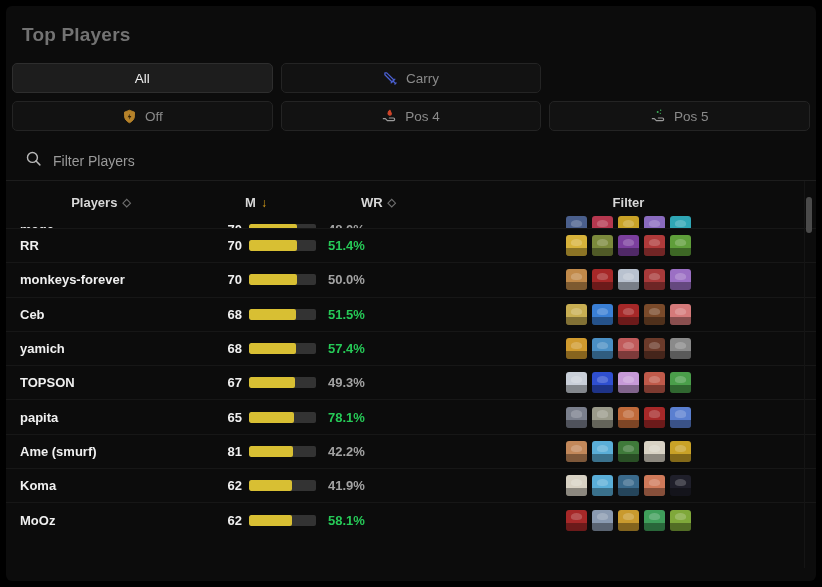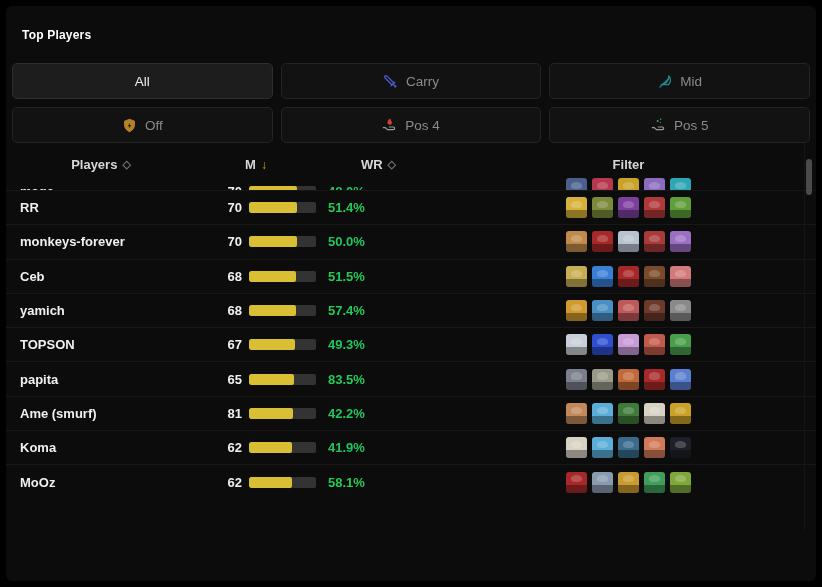--- a/index.html
+++ b/index.html
@@ -28,35 +28,35 @@
   }
   
   .panel-header {
     height: 57px;
     display: flex;
     align-items: center;
     padding: 0 16px;
     box-sizing: border-box;
   }
   .panel-title {
-    color: #ffffff;
-    font-size: 12px;
+    color: #737373;
+    font-size: 19px;
     font-weight: bold;
     letter-spacing: .2px;
   }
   
   .tabs {
     display: grid;
     grid-template-columns: 1fr 1fr 1fr;
     gap: 8px;
     padding: 0 6px;
     box-sizing: border-box;
   }
   .tab {
-    height: 36px;
+    height: 30px;
     background: #121212;
     border: 1px solid #242424;
     border-radius: 5px;
     display: flex;
     align-items: center;
     justify-content: center;
     gap: 7px;
     color: #8a8a8a;
     font-size: 13.5px;
     cursor: pointer;
@@ -184,21 +184,21 @@
   }
   .cell-wr {
     width: 125px;
     font-size: 13px;
     font-weight: bold;
     text-align: left;
     padding-left: 12px;
     box-sizing: border-box;
   }
   .wr-up   { color: #26c957; }
-  .wr-down { color: #22c55e; }
+  .wr-down { color: #a3a3a3; }
   .cell-heroes {
     flex: 1;
     display: flex;
     align-items: center;
     justify-content: center;
     gap: 5px;
   }
   .hero {
     width: 21px;
     height: 21px;
@@ -276,29 +276,20 @@
         <div class="tab">
           <span class="ticon">
             <svg width="15" height="15" viewBox="0 0 24 24" fill="none" stroke="#4a5fd0" stroke-width="2" stroke-linecap="round" stroke-linejoin="round">
               <path d="M14.5 17.5 3 6V3h3l11.5 11.5"></path>
               <path d="m13 19 6-6"></path>
               <path d="m16 16 4 4"></path>
               <path d="m19 21 2-2"></path>
             </svg>
           </span>
           <span>Carry</span>
-        </div>
-        <div class="tab">
-          <span class="ticon">
-            <svg width="15" height="15" viewBox="0 0 24 24" fill="none" stroke="#1f8a8f" stroke-width="2" stroke-linecap="round" stroke-linejoin="round">
-              <path d="M17 3a10 10 0 0 1 0 14H5a12 12 0 0 0 12-14Z"></path>
-              <line x1="3" y1="21" x2="19" y2="5"></line>
-            </svg>
-          </span>
-          <span>Mid</span>
         </div>
       </div>
     <div class="tabs tabrow2" id="tabs-row2">
         <div class="tab">
           <span class="ticon">
             <svg width="15" height="15" viewBox="0 0 24 24" fill="#b5822a" stroke="#b5822a" stroke-width="1.5" stroke-linejoin="round">
               <path d="M12 2 4 5v6c0 5 3.5 9 8 11 4.5-2 8-6 8-11V5Z"></path>
               <path d="M13 7l-4 6h3l-1 4 4-6h-3Z" fill="#2b1d08" stroke="none"></path>
             </svg>
           </span>
@@ -321,20 +312,29 @@
                 <circle cx="10" cy="6" r="1.5"></circle>
                 <circle cx="14.5" cy="3.5" r="1.1"></circle>
                 <circle cx="14" cy="8" r="1"></circle>
               </g>
             </svg>
           </span>
           <span>Pos 5</span>
         </div>
       </div>
 
+    <div class="search-bar">
+      <span>
+        <svg width="17" height="17" viewBox="0 0 24 24" fill="none" stroke="#b8b8b8" stroke-width="2" stroke-linecap="round">
+            <circle cx="10.5" cy="10.5" r="7"></circle>
+            <line x1="15.6" y1="15.6" x2="21" y2="21"></line>
+          </svg>
+      </span>
+      <input class="search-input" type="text" placeholder="Filter Players" style="">
+    </div>
 
     <div class="table-wrap">
       <div class="thead" id="thead">
           <div class="th col-player">
             <span>Players</span>
             <span class="sort-idle">◇</span>
           </div>
           <div class="th col-m">
             <span>M</span>
             <span class="sort-active">↓</span>
@@ -451,21 +451,21 @@
             </div>
           </div>
           <div class="row">
             <div class="cell-player">papita</div>
             <div class="cell-m">
               <span class="m-val">65</span>
               <div class="bar-track">
                 <div class="bar-fill" style="width: 67%; background: rgb(216, 191, 51);"></div>
               </div>
             </div>
-            <div class="cell-wr wr-up">83.5%</div>
+            <div class="cell-wr wr-up">78.1%</div>
             <div class="cell-heroes">
               <div class="hero" style="background: rgb(122, 127, 140);"></div>
               <div class="hero" style="background: rgb(154, 154, 138);"></div>
               <div class="hero" style="background: rgb(192, 106, 58);"></div>
               <div class="hero" style="background: rgb(166, 40, 40);"></div>
               <div class="hero" style="background: rgb(90, 127, 208);"></div>
             </div>
           </div>
           <div class="row">
             <div class="cell-player">Ame (smurf)</div>

